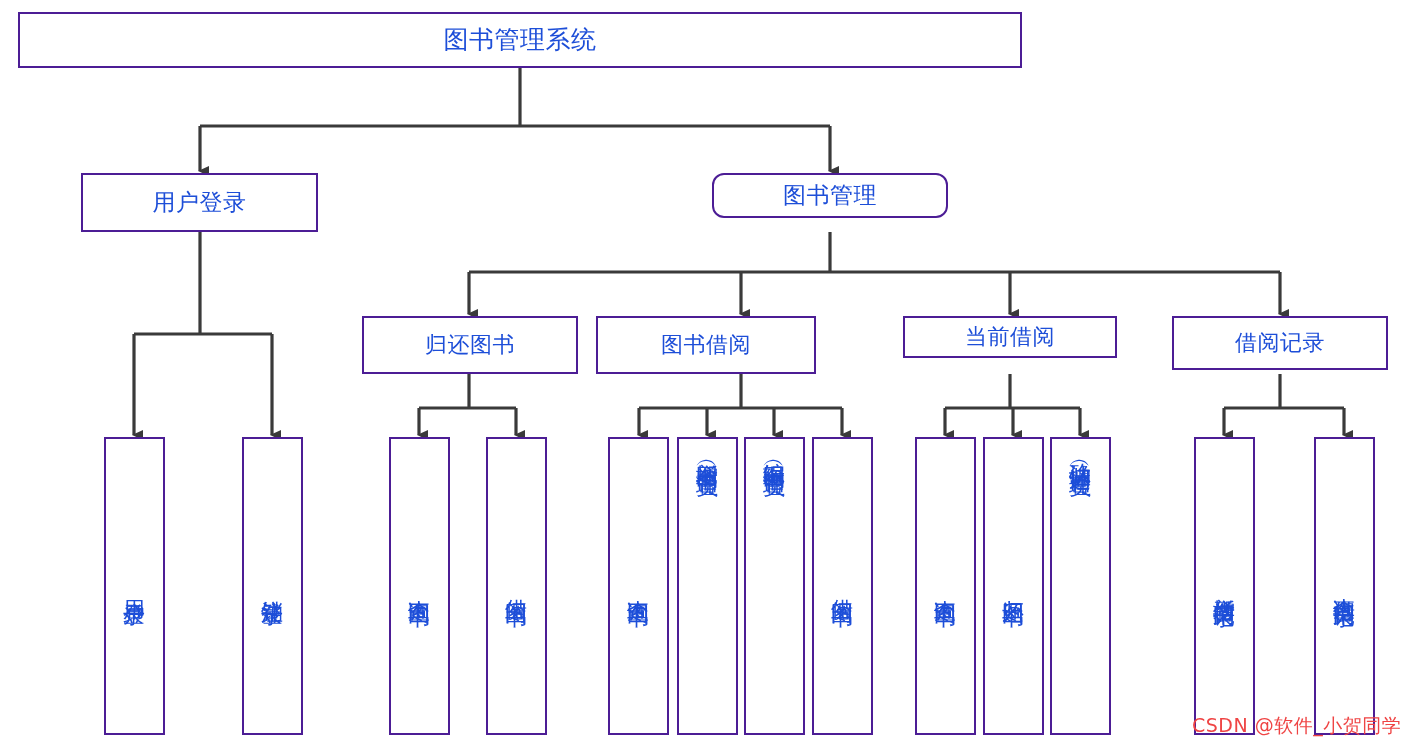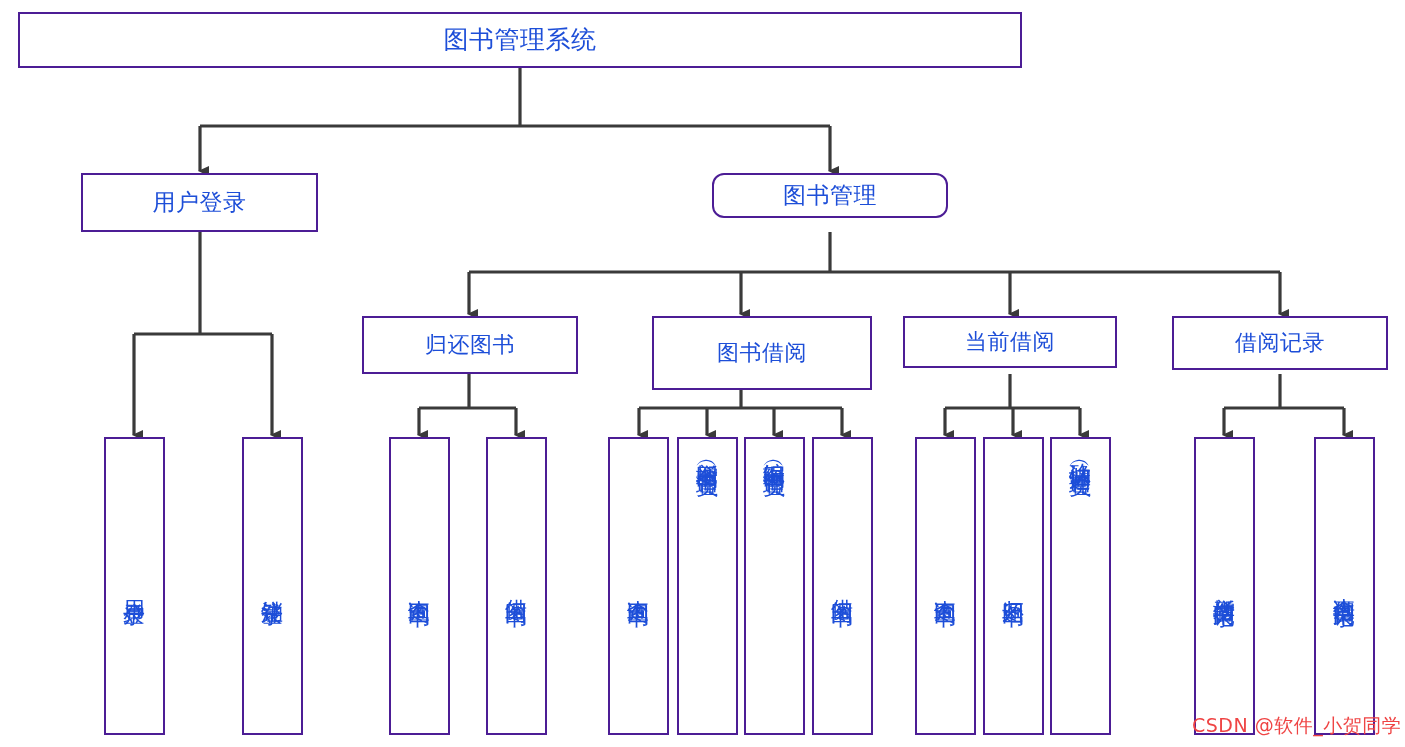--- a/index.html
+++ b/index.html
@@ -136,25 +136,25 @@
   </div>
 
   <div class="node level-1" style="left:712px; top:173px; width:236px; height:45px;border-radius:12px;">
     <span class="node-label">图书管理</span>
   </div>
 
   <div class="node level-2" style="left:362px; top:316px; width:216px; height:58px;">
     <span class="node-label">归还图书</span>
   </div>
 
-  <div class="node level-2" style="left:652px; top:316px; width:220px; height:74px;">
+  <div class="node level-2" style="left:596px; top:316px; width:220px; height:58px;">
     <span class="node-label">图书借阅</span>
   </div>
 
-  <div class="node level-2" style="left:903px; top:316px; width:214px; height:52px;">
+  <div class="node level-2" style="left:903px; top:316px; width:214px; height:42px;">
     <span class="node-label">当前借阅</span>
   </div>
 
   <div class="node level-2" style="left:1172px; top:316px; width:216px; height:54px;">
     <span class="node-label">借阅记录</span>
   </div>
 
   <div class="node leaf align-center" style="left:104px; top:437px; width:61px; height:298px;">
     <span class="node-label">用户登录</span>
   </div>

